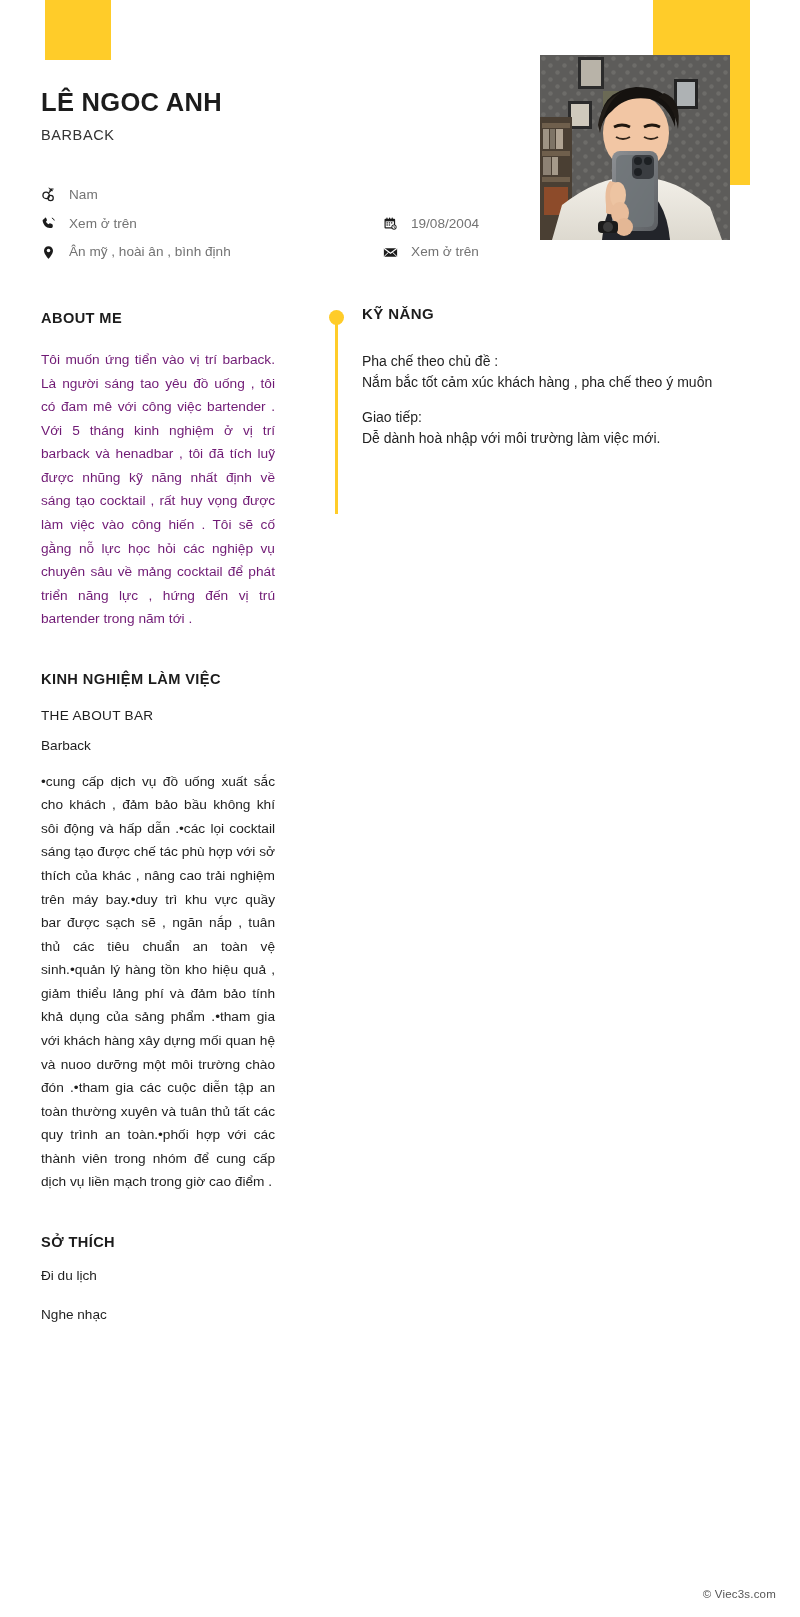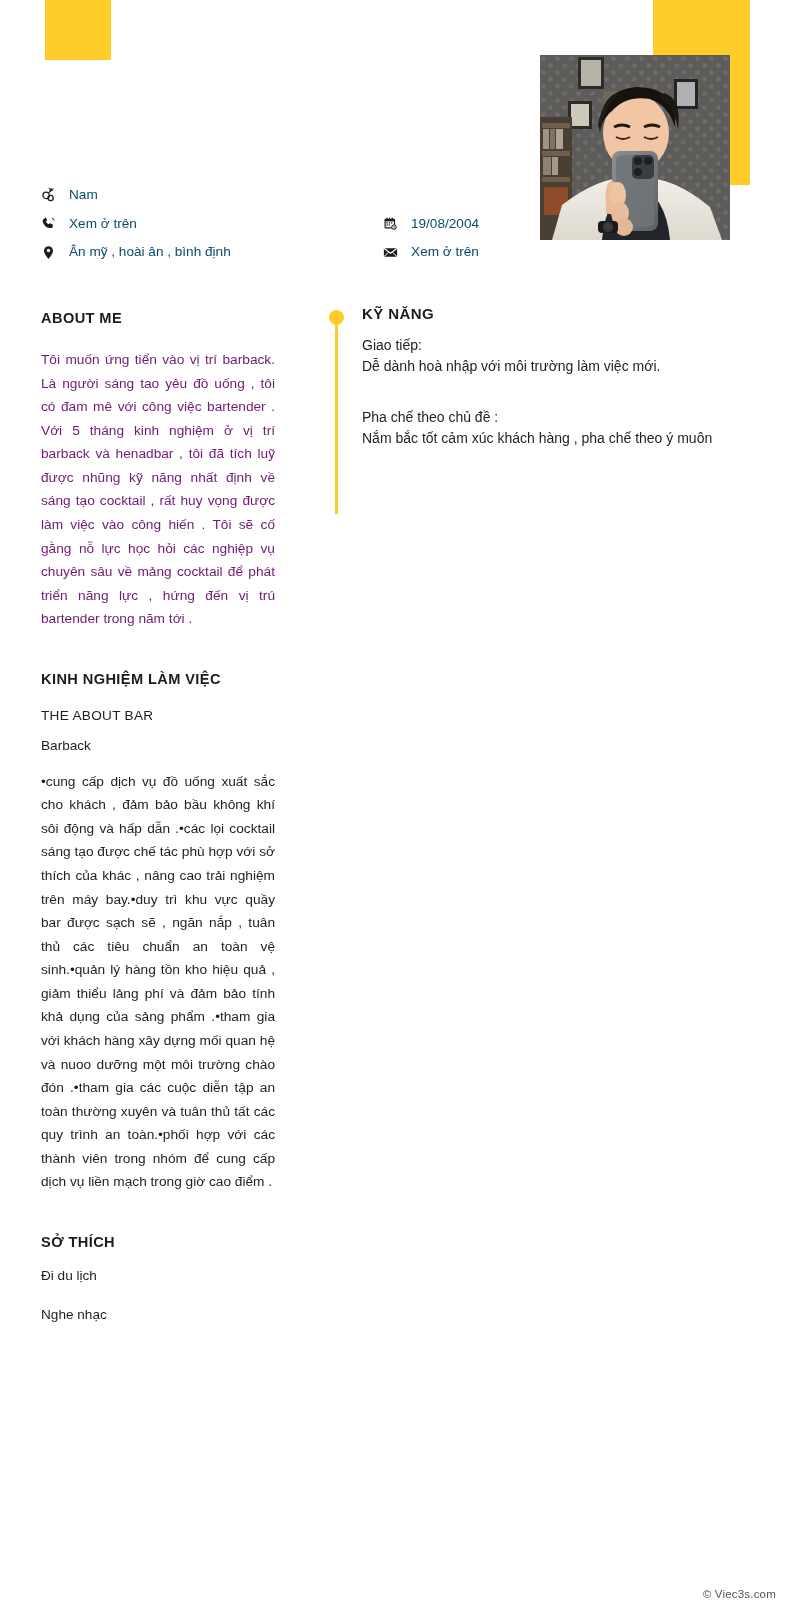--- a/index.html
+++ b/index.html
@@ -41,21 +41,21 @@
 
   
   .contact { position:absolute; left:41px; top:186px; width:520px; }
   .contact-row { display:flex; align-items:flex-start; margin-bottom:11px; }
   .contact-cell { display:flex; align-items:center; }
   .contact-cell.col1 { width:265px; }
   .contact-cell.col2 { width:250px;justify-content:center; }
   .ci { width:19px; min-width:19px; display:flex; align-items:center;
         justify-content:flex-start; margin-right:9px; }
   .ci svg { display:block; }
-  .contact-text { font-size:13.6px; color:#0c4a6e; line-height:1.3; }
+  .contact-text { font-size:13.6px; color:#737373; line-height:1.3; }
 
   
   .col-left  { position:absolute; left:41px; top:310px; width:234px; }
   .col-right { position:absolute; left:327px; top:305px; width:420px; }
 
   .sec-title {
     font-size:14.6px; font-weight:bold; letter-spacing:0.4px;
     color:#1c1c1c; text-transform:uppercase;
   }
   .about-body {
@@ -176,20 +176,24 @@
       <path d="M66 150 Q64 132 70 126 L78 128 Q74 142 78 154 Q74 162 66 158 Z" fill="#e9bd9b"></path>
       <ellipse cx="78" cy="140" rx="8" ry="13" fill="#edc4a2"></ellipse>
       <ellipse cx="80" cy="158" rx="9" ry="11" fill="#e9bd9b"></ellipse>
       <ellipse cx="84" cy="172" rx="9" ry="9" fill="#e4b795"></ellipse>
 
       <rect x="58" y="166" width="20" height="12" rx="4" fill="#1a1a1a"></rect>
       <circle cx="68" cy="172" r="5" fill="#3b3b3b"></circle>
     </svg>
   </div>
 
+  <div class="header">
+    <div class="name">LÊ NGOC ANH</div>
+    <div class="job-title">BARBACK</div>
+  </div>
 
   <div class="contact">
 
     <div class="contact-row">
       <div class="contact-cell col1">
         <span class="ci">
           <svg width="15" height="15" viewBox="0 0 24 24" fill="#1c1c1c">
             <path d="M14.5 2.2l5.6 0 0 1.8-3 0 2 2-1.3 1.3-2.1-2.1-1.3 1.3-1.3-1.3 1.2-1.2-2-2 0-1.8z"></path>
             <circle cx="8.2" cy="13.4" r="5.1" fill="none" stroke="#1c1c1c" stroke-width="2.1"></circle>
             <path d="M12.2 9.4l5.5-5.5" stroke="#1c1c1c" stroke-width="2.1"></path>
@@ -279,27 +283,27 @@
 
   </div>
 
   <div class="col-right">
     <div class="skills-wrap">
       <div class="skill-rail"></div>
       <div class="skill-dot"></div>
 
       <div class="skills-title">KỸ NĂNG</div>
 
+      <div class="skill-group gap">
+        <div class="skill-label">Pha chế theo chủ đề :</div>
+        <div class="skill-text">Nắm bắc tốt cảm xúc khách hàng , pha chế theo ý muôn</div>
+      </div>
+
       <div class="skill-group">
         <div class="skill-label">Giao tiếp:</div>
         <div class="skill-text">Dễ dành hoà nhập với môi trường làm việc mới.</div>
       </div>
-
-      <div class="skill-group gap">
-        <div class="skill-label">Pha chế theo chủ đề :</div>
-        <div class="skill-text">Nắm bắc tốt cảm xúc khách hàng , pha chế theo ý muôn</div>
-      </div>
     </div>
   </div>
 
   <div class="footer">© Viec3s.com</div>
 
 </div>
 
 </body></html>

